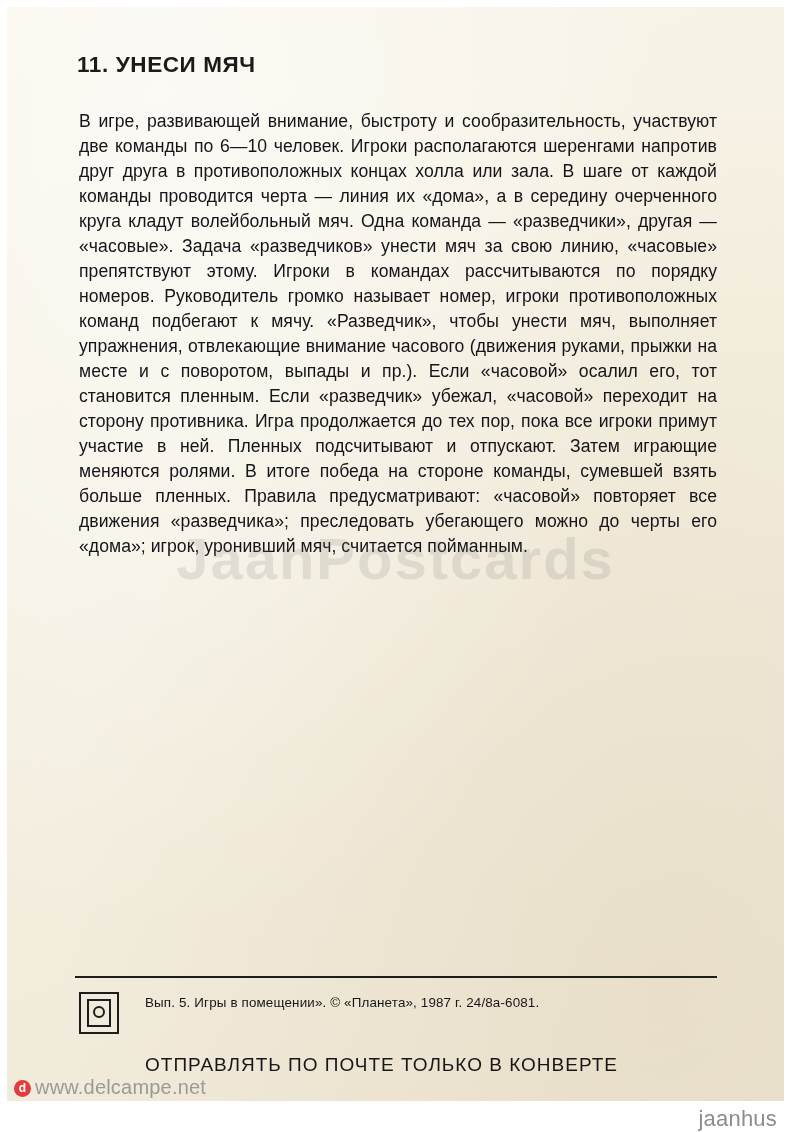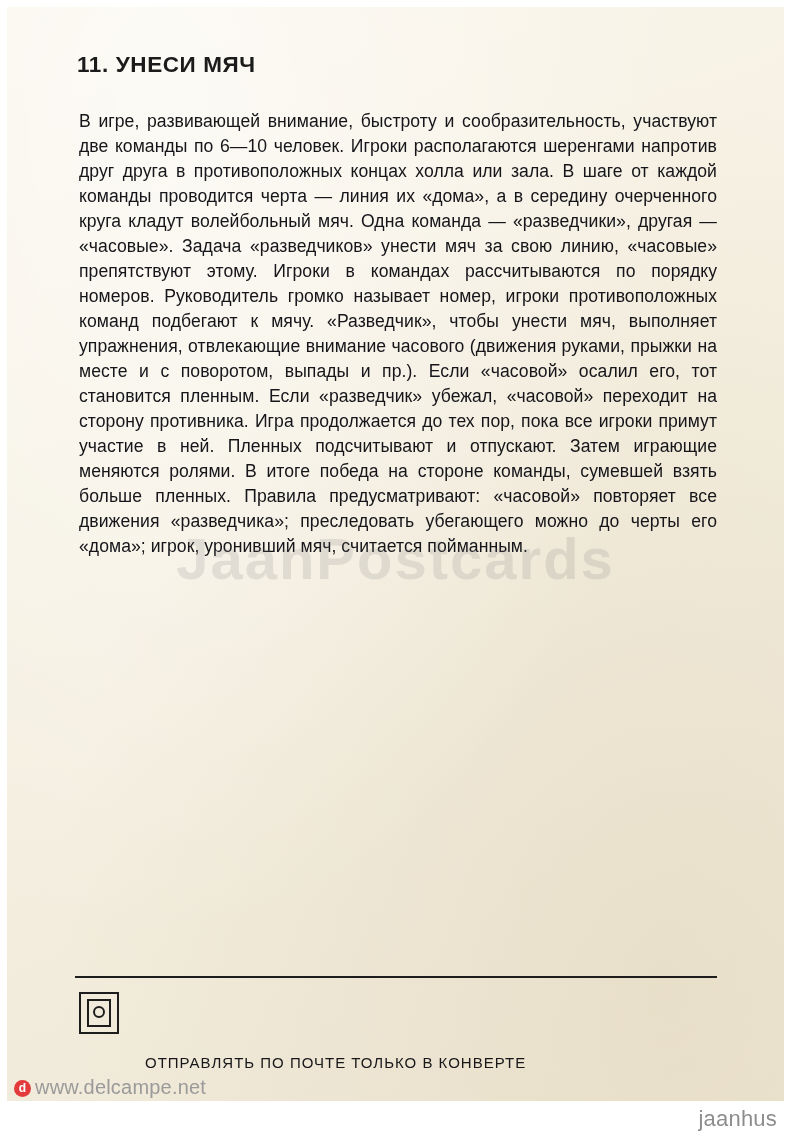--- a/index.html
+++ b/index.html
@@ -92,21 +92,21 @@
     line-height: 19.5px;
     color: #17171a;
     letter-spacing: 0.15px;
   }
   .imprint .line { white-space: nowrap; }
 
   .envelope-note {
     position: absolute;
     left: 138px;
     top: 1047px;
-    font-size: 15px;
+    font-size: 19px;
     letter-spacing: 1.0px;
     color: #17171a;
     white-space: nowrap;
   }
 
   
   .photo-icon {
     position: absolute;
     left: 72px;
     top: 985px;
@@ -198,20 +198,21 @@
     </div>
 
     <div class="rule"></div>
 
     <div class="photo-icon">
       <div class="inner-rect"></div>
       <div class="lens"></div>
     </div>
 
     <div class="imprint">
+      <div class="line">Вып. 5. Игры в помещении». © «Планета», 1987 г. 24/8а-6081.</div>
     </div>
 
     <div class="envelope-note">ОТПРАВЛЯТЬ ПО ПОЧТЕ ТОЛЬКО В КОНВЕРТЕ</div>
 
   </div>
 </div>
 
 <div class="wm-center">JaanPostcards</div>
 
 <div class="wm-bottom-left">

